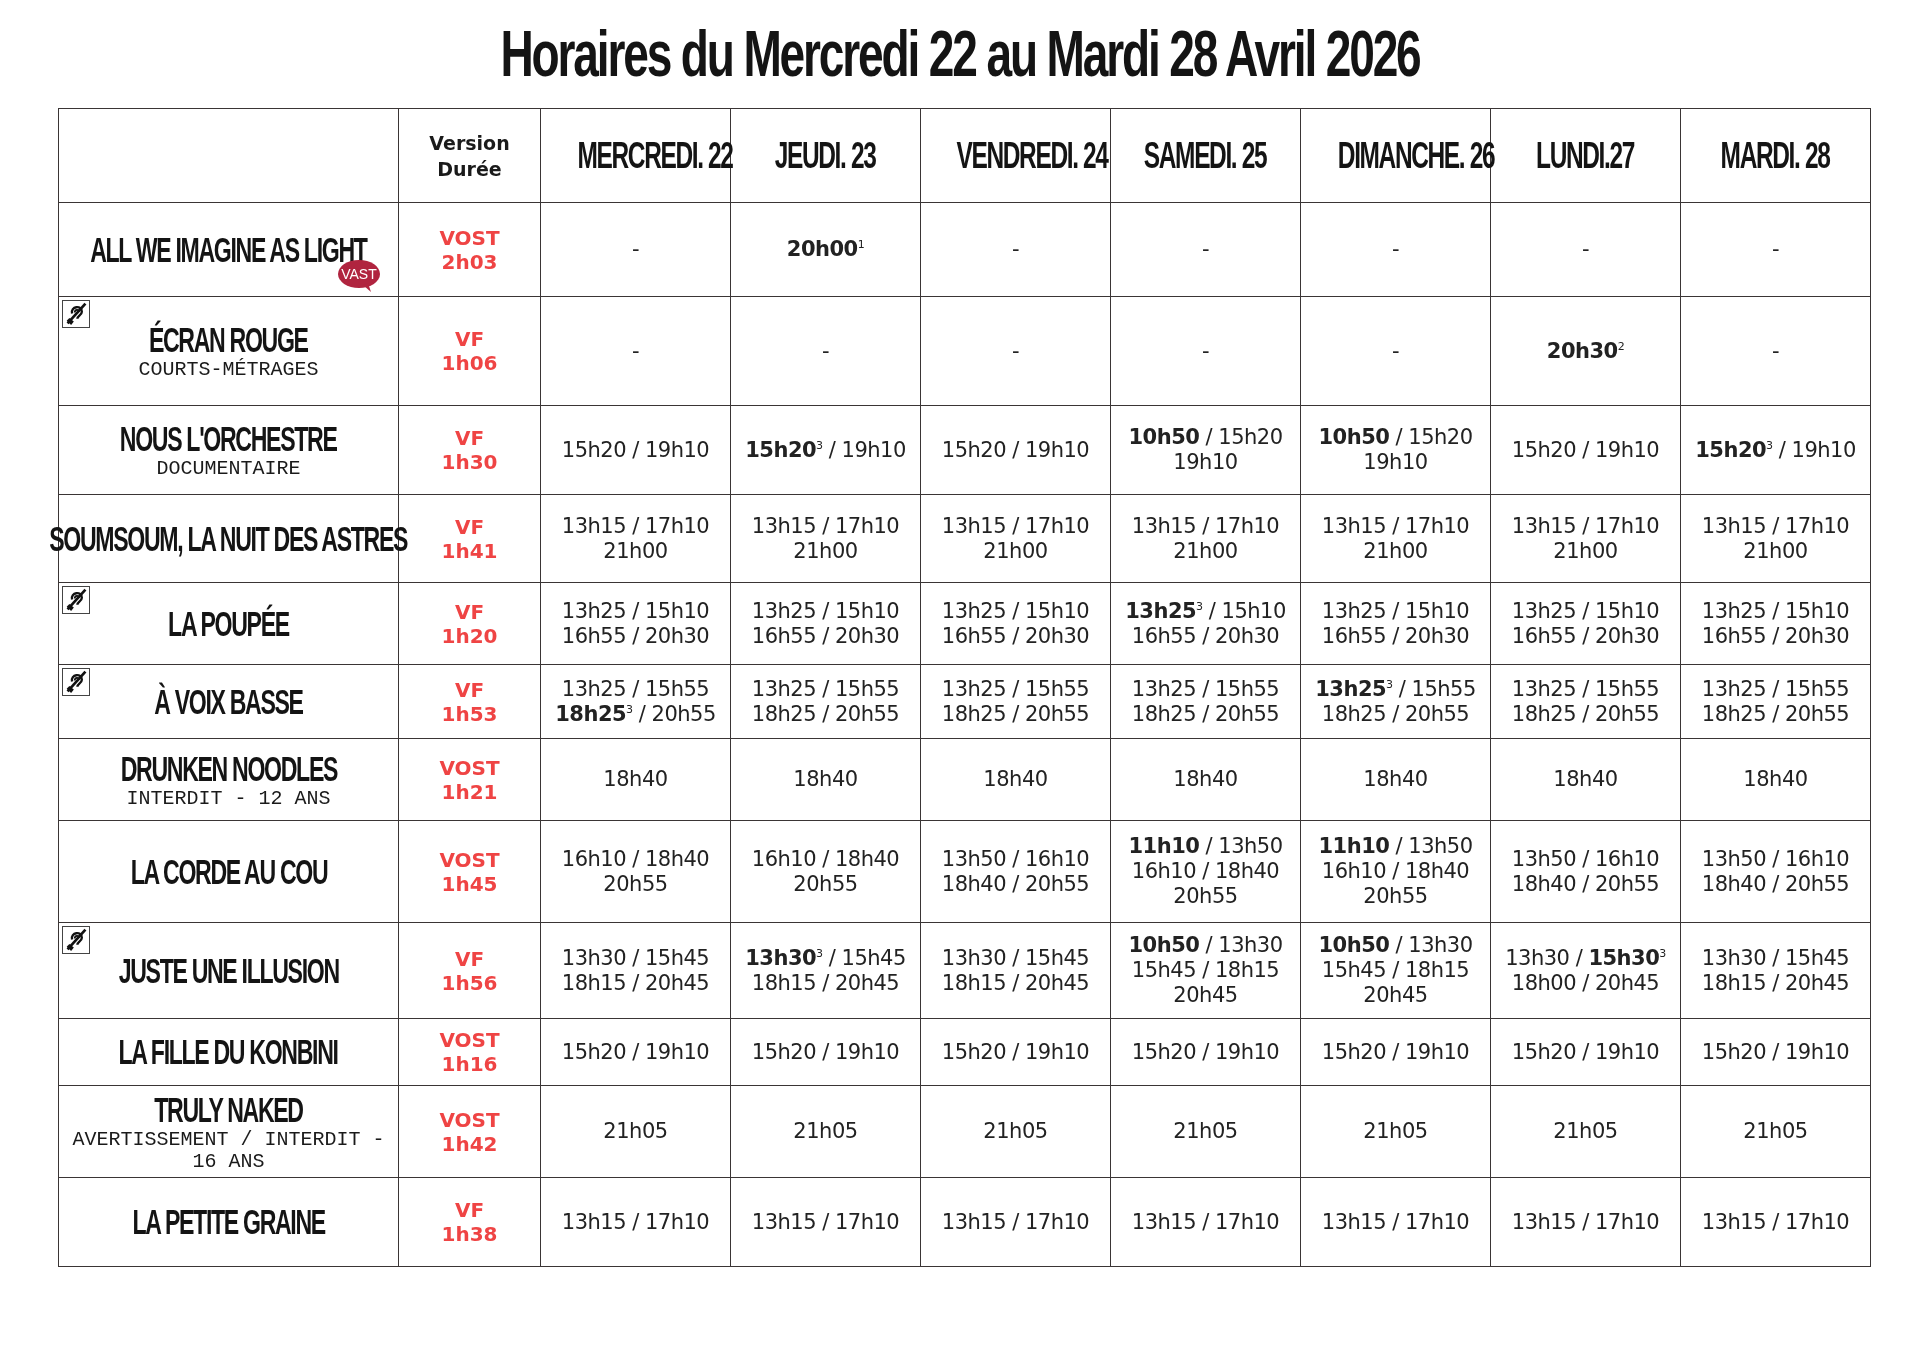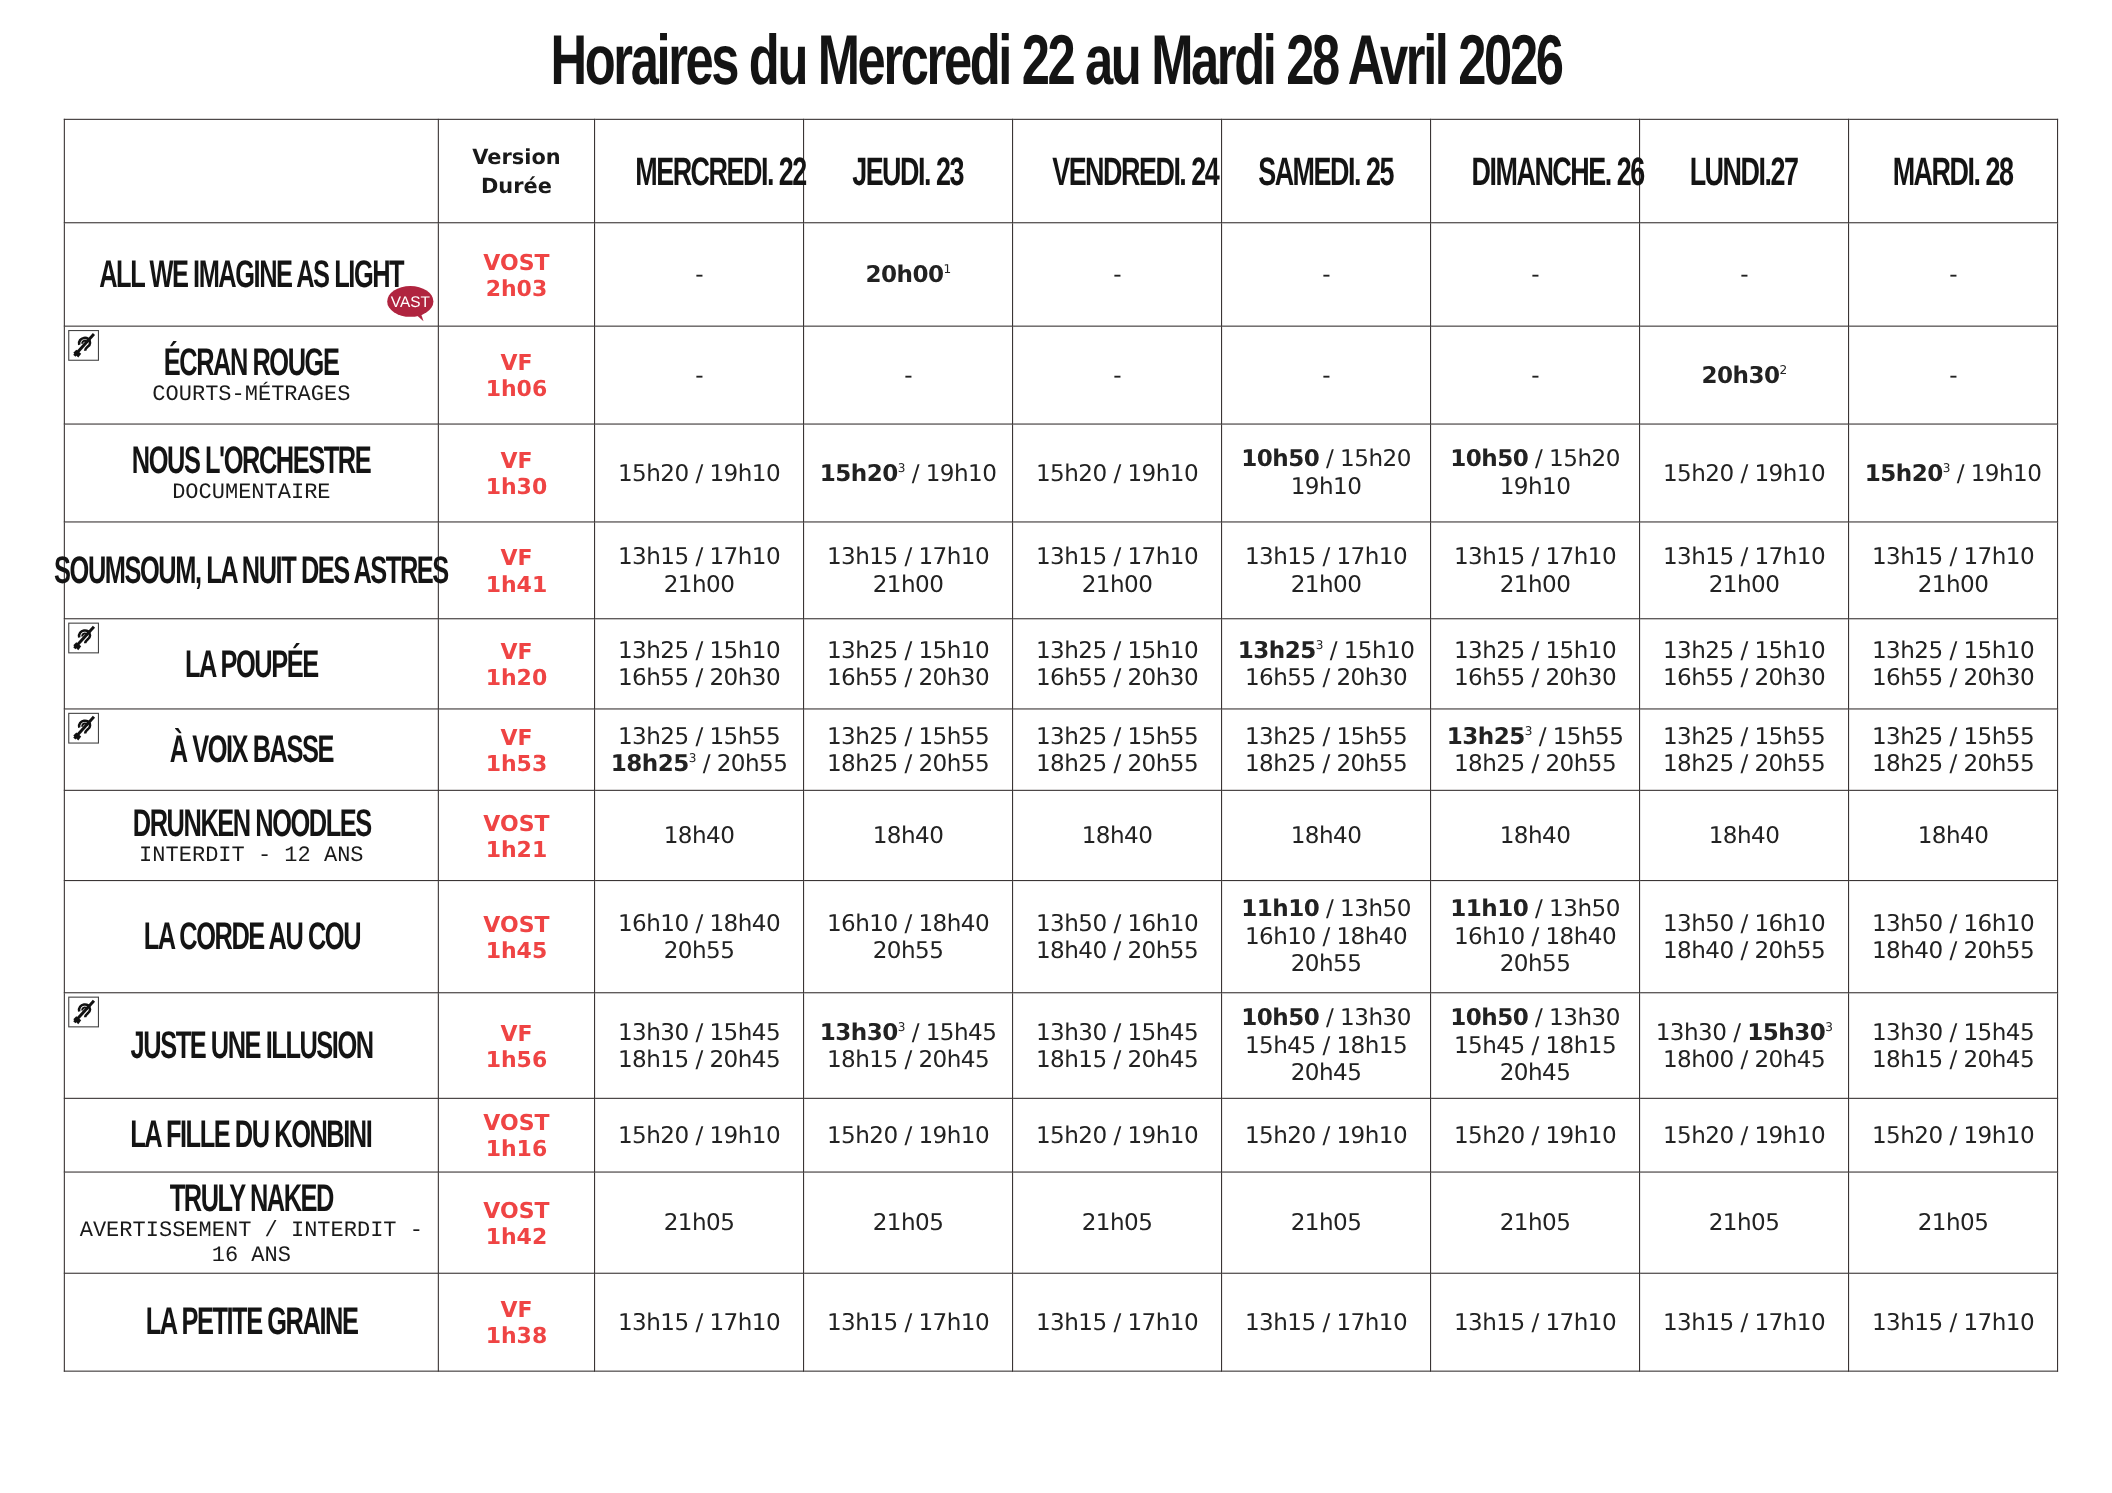--- a/index.html
+++ b/index.html
@@ -35,21 +35,21 @@
   .film-inner { display: flex; flex-direction: column; align-items: center; justify-content: center; }
   .ver { font-family: "DejaVu Sans", sans-serif; font-weight: 700; font-size: 20px; line-height: 24px; color: #ef4444; }
   .times { font-family: "DejaVu Sans", sans-serif; font-size: 21px; line-height: 25px; color: #222; letter-spacing: -0.5px; }
   .times b { font-weight: 700; }
   .times sup { font-size: 11px; vertical-align: super; line-height: 0; }
   .hear-icon {
     position: absolute; left: 3px; top: 3px; width: 28px; height: 28px; border: 1.5px solid #444;
     background: #fff; box-sizing: border-box;
   }
   .vast-badge {
-    position: absolute; right: 3px; bottom: 3px; width: 44px; height: 34px; margin-left: 20px;
+    position: absolute; right: 17px; bottom: 3px; width: 44px; height: 34px; margin-left: 20px;
   }
 </style>
 </head>
 <body>
 
 <div class="title">Horaires du Mercredi 22 au Mardi 28 Avril  2026</div>
 
 <table class="sched">
   <colgroup>
     <col class="col-film">
@@ -112,21 +112,21 @@
         <td>
           <div class="times"><span>-</span></div>
         </td>
         <td>
           <div class="times"><span>-</span></div>
         </td>
         <td>
           <div class="times"><span>-</span></div>
         </td>
       </tr>
-      <tr style="height: 89px;">
+      <tr style="height: 109px;">
     <td class="film-cell">
       <div class="film-inner">
         <span class="film-title">ÉCRAN ROUGE</span>
         <span class="film-sub">COURTS-MÉTRAGES</span>
       </div>
     <span class="hear-icon"><svg viewBox="0 0 28 28" width="25" height="25">
               <path d="M9 14 C7 6, 20 4, 20 12 C20 16, 15 16, 15 20" fill="none" stroke="#111" stroke-width="2.6"></path>
               <path d="M12 13 C12 9, 17 9, 17 12" fill="none" stroke="#111" stroke-width="2"></path>
               <line x1="4" y1="25" x2="24" y2="3" stroke="#111" stroke-width="3"></line>
               <path d="M3 22 L8 27 L11 23 L6 19 Z" fill="#111"></path>

